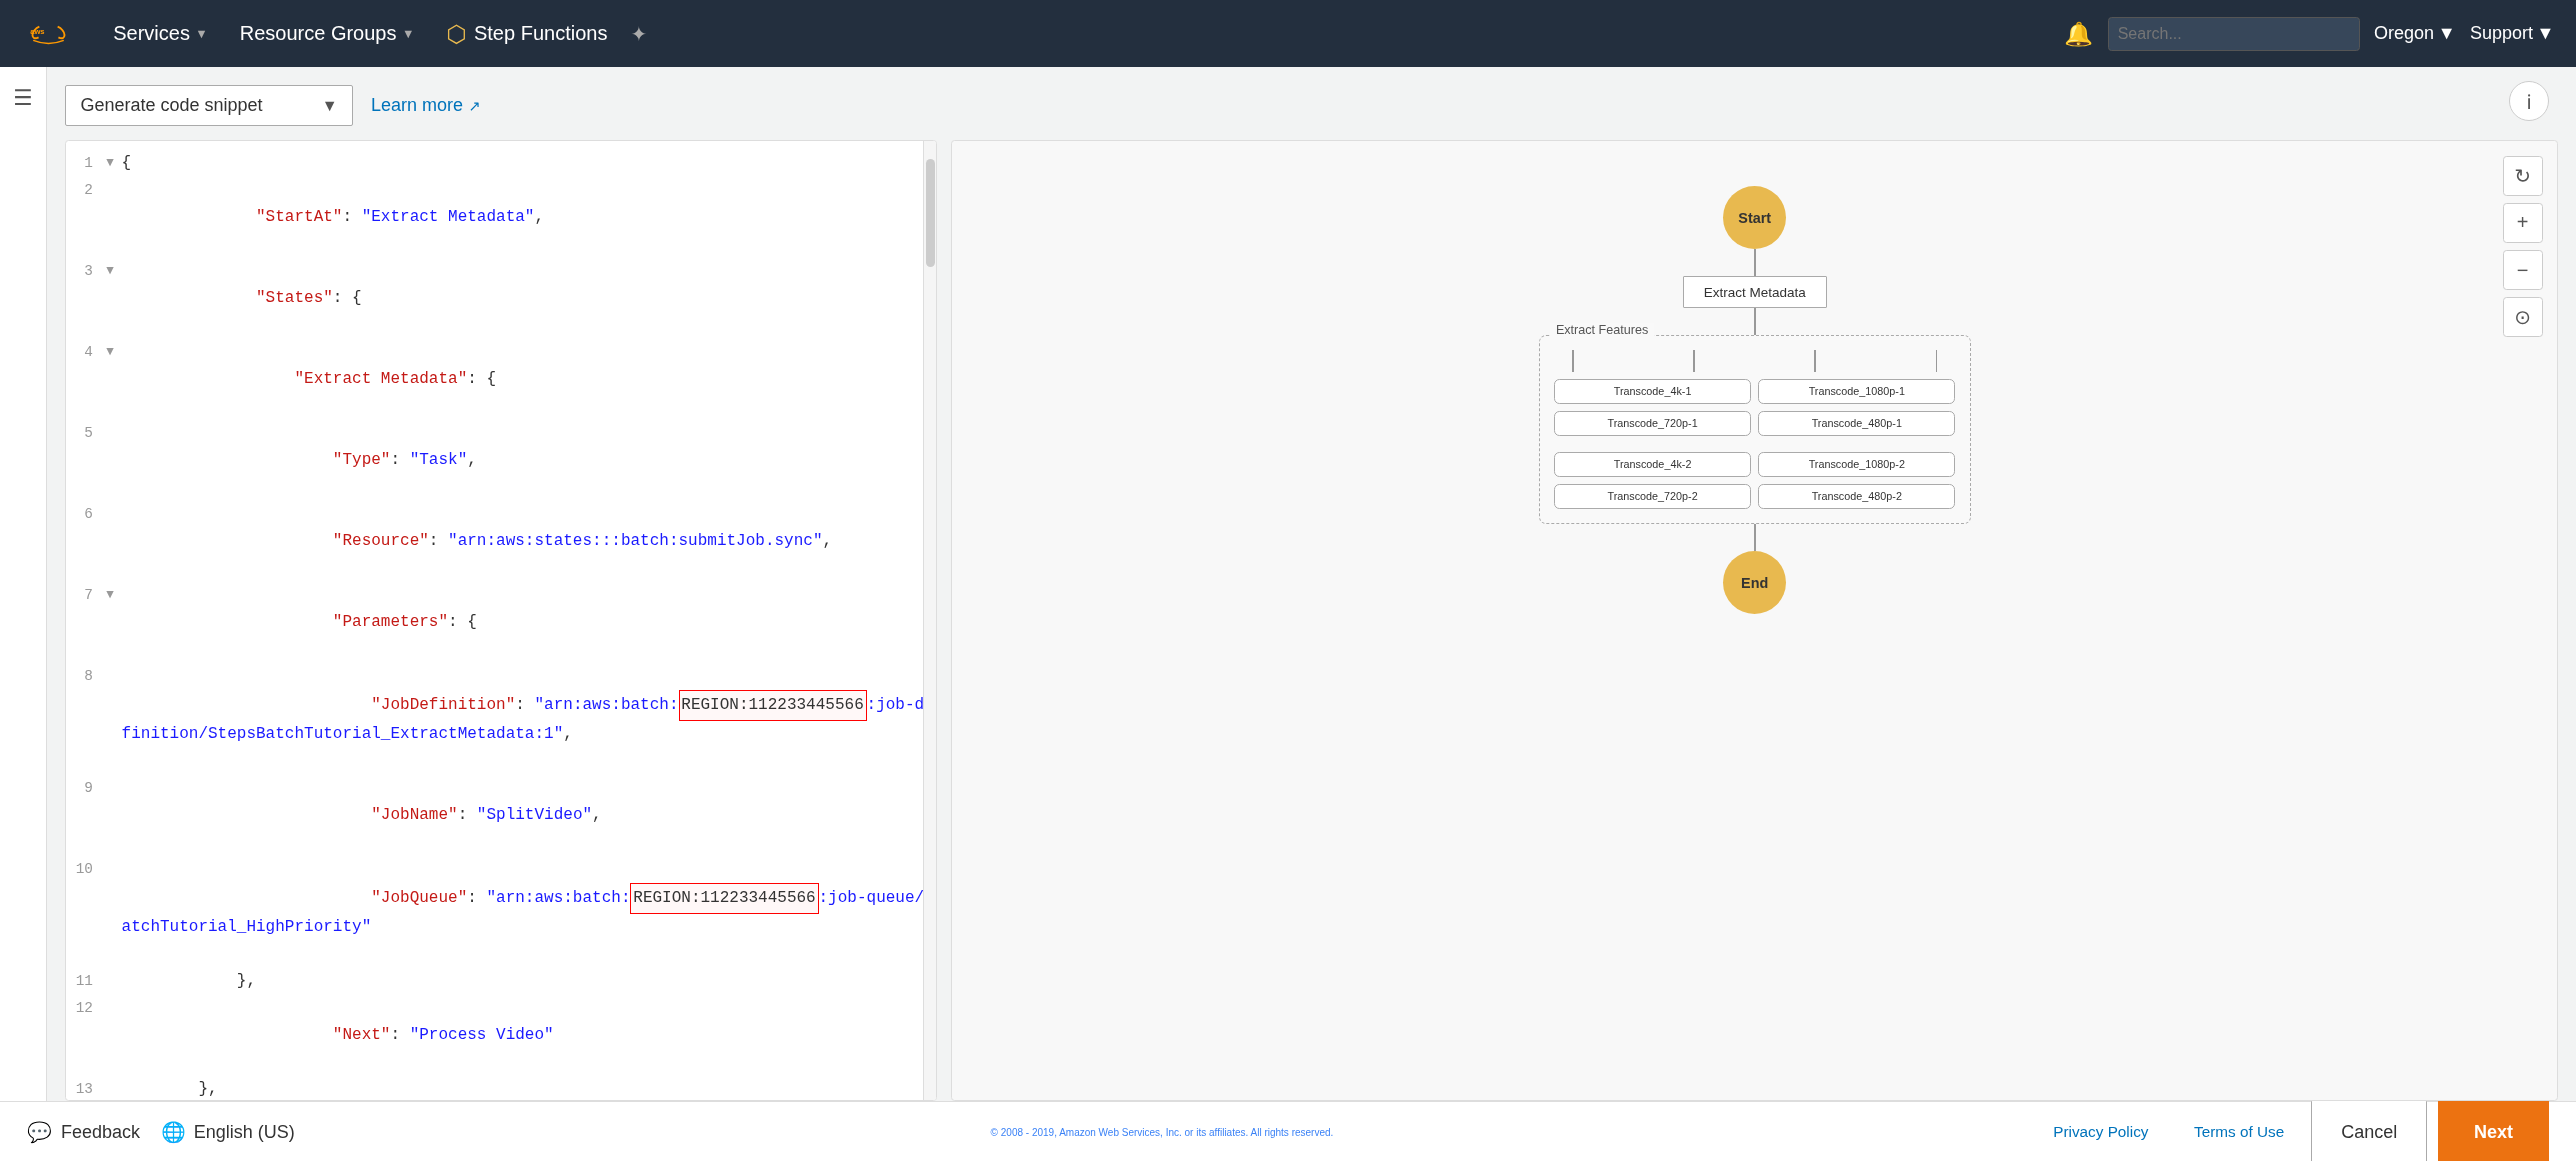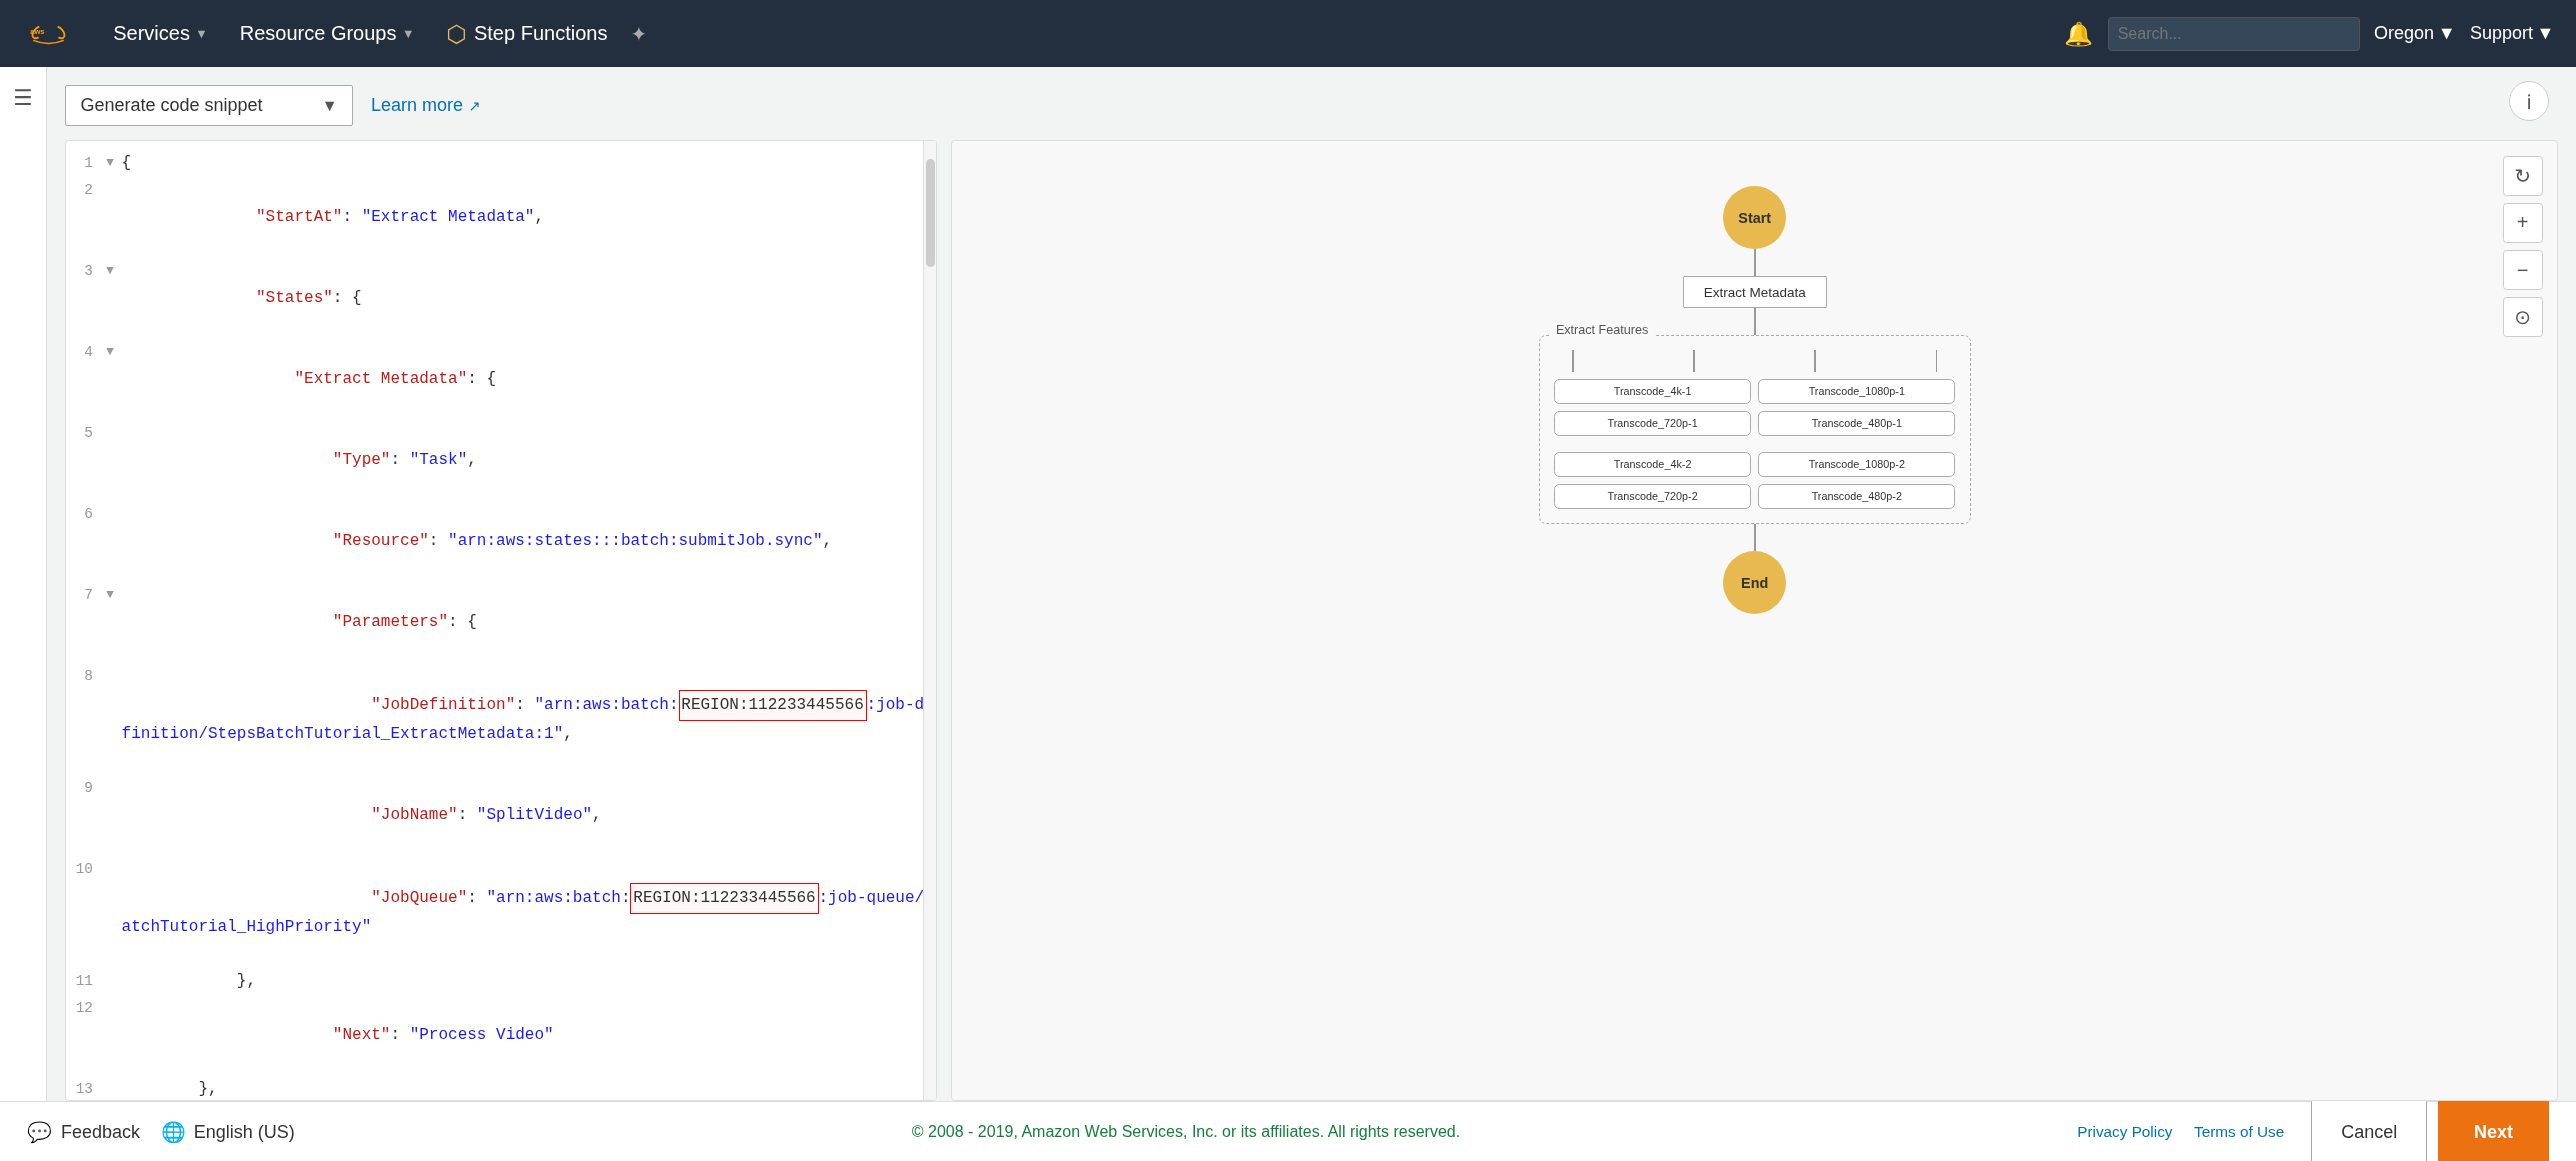--- a/index.html
+++ b/index.html
@@ -356,34 +356,35 @@
     .lang-selector {
       display: flex;
       align-items: center;
       gap: 7.2px;
       color: #333;
       font-size: 18px;
       cursor: pointer;
     }
     .globe-icon { font-size: 20px; }
     .copyright {
-      color: #15803d;
-      font-size: 16px;
+      color: #3b82f6;
+      font-size: 10px;
       text-align: center;
       flex: 1;
     }
     .footer-links {
       display: flex;
       gap: 21.6px;
     }
     .footer-link {
       color: #0073bb;
       font-size: 15.3px;
       cursor: pointer;
       text-decoration: none;
+      margin-left: 24px;
     }
     .action-btns {
       display: flex;
       gap: 10.8px;
     }
     .btn-cancel {
       background: #fff;
       border: 0.9px solid #aaa;
       border-radius: 3.6px;
       padding: 23px 29px;

